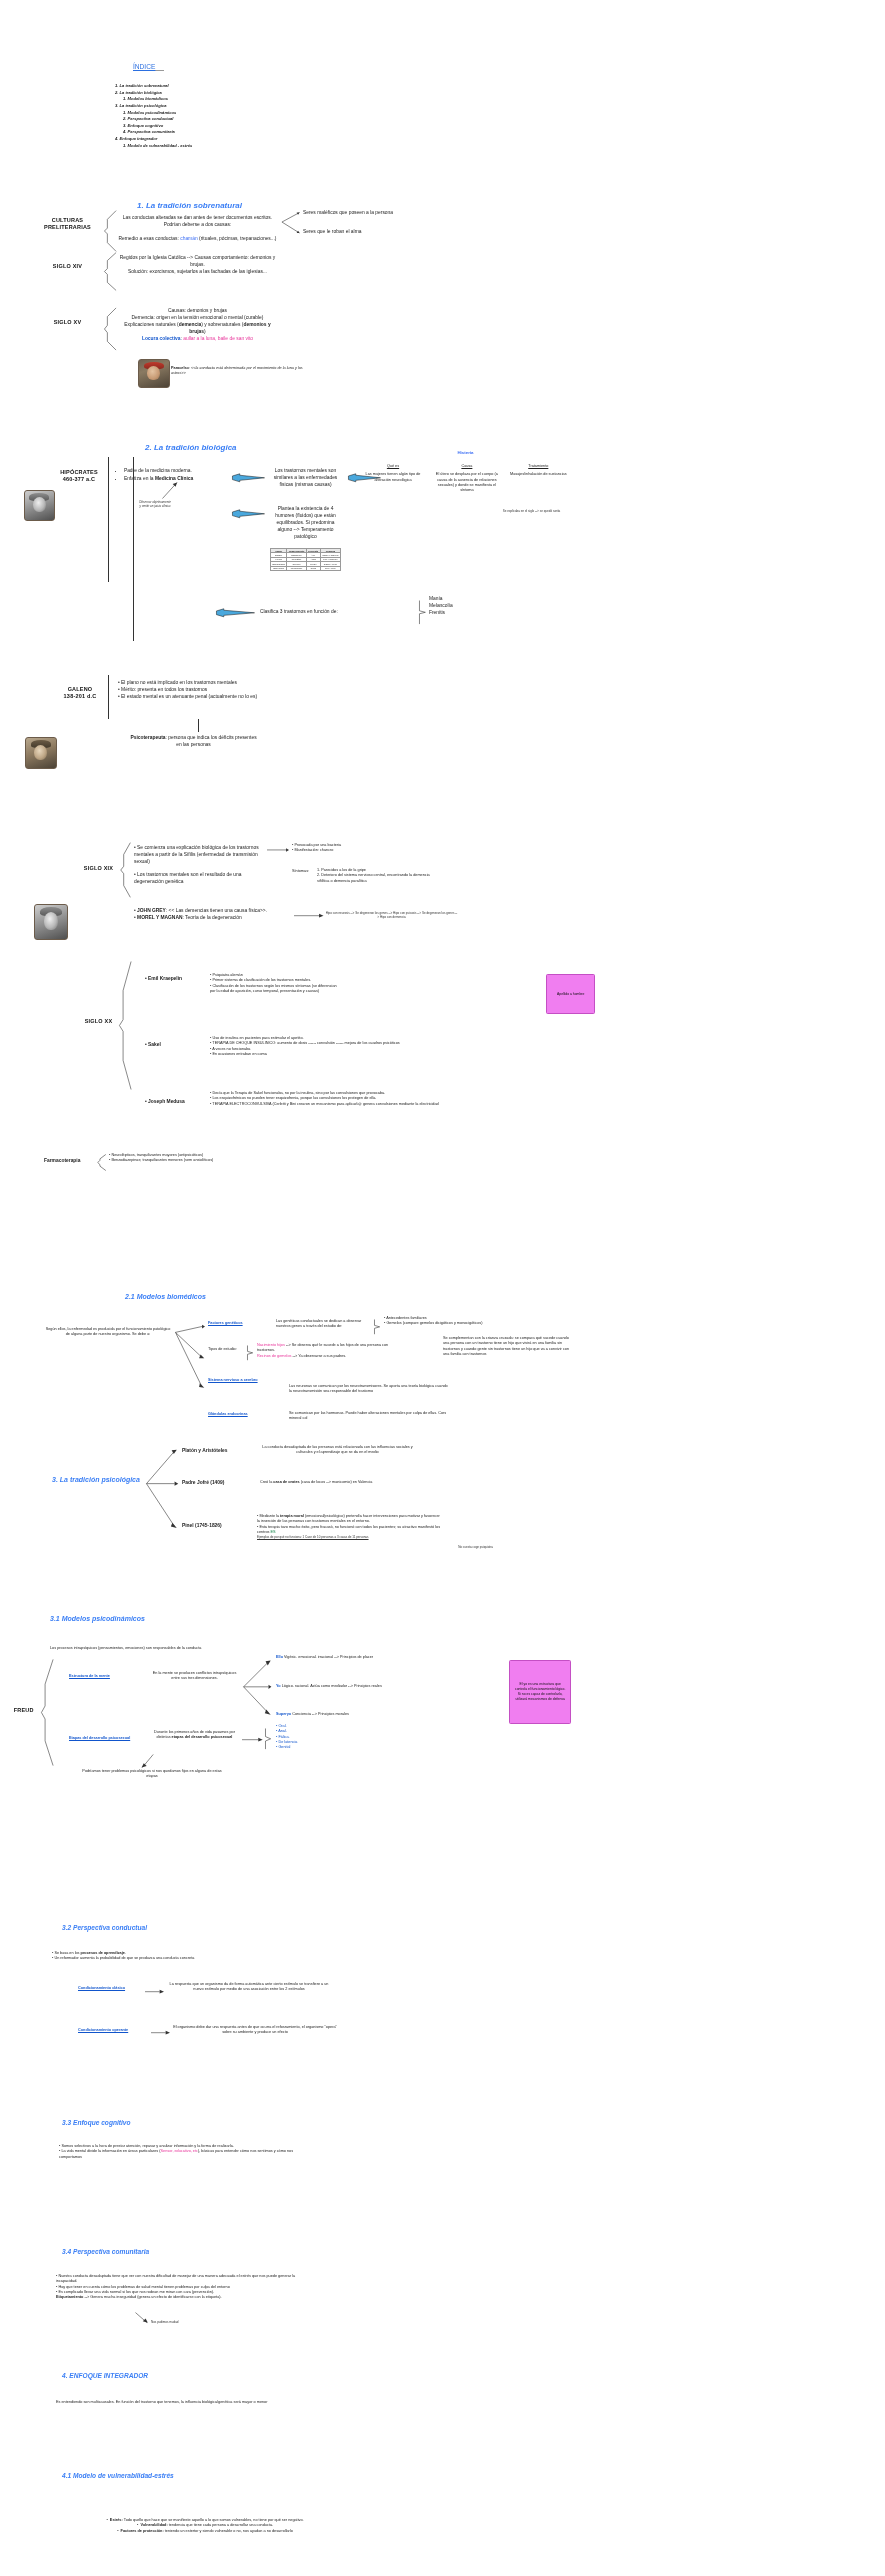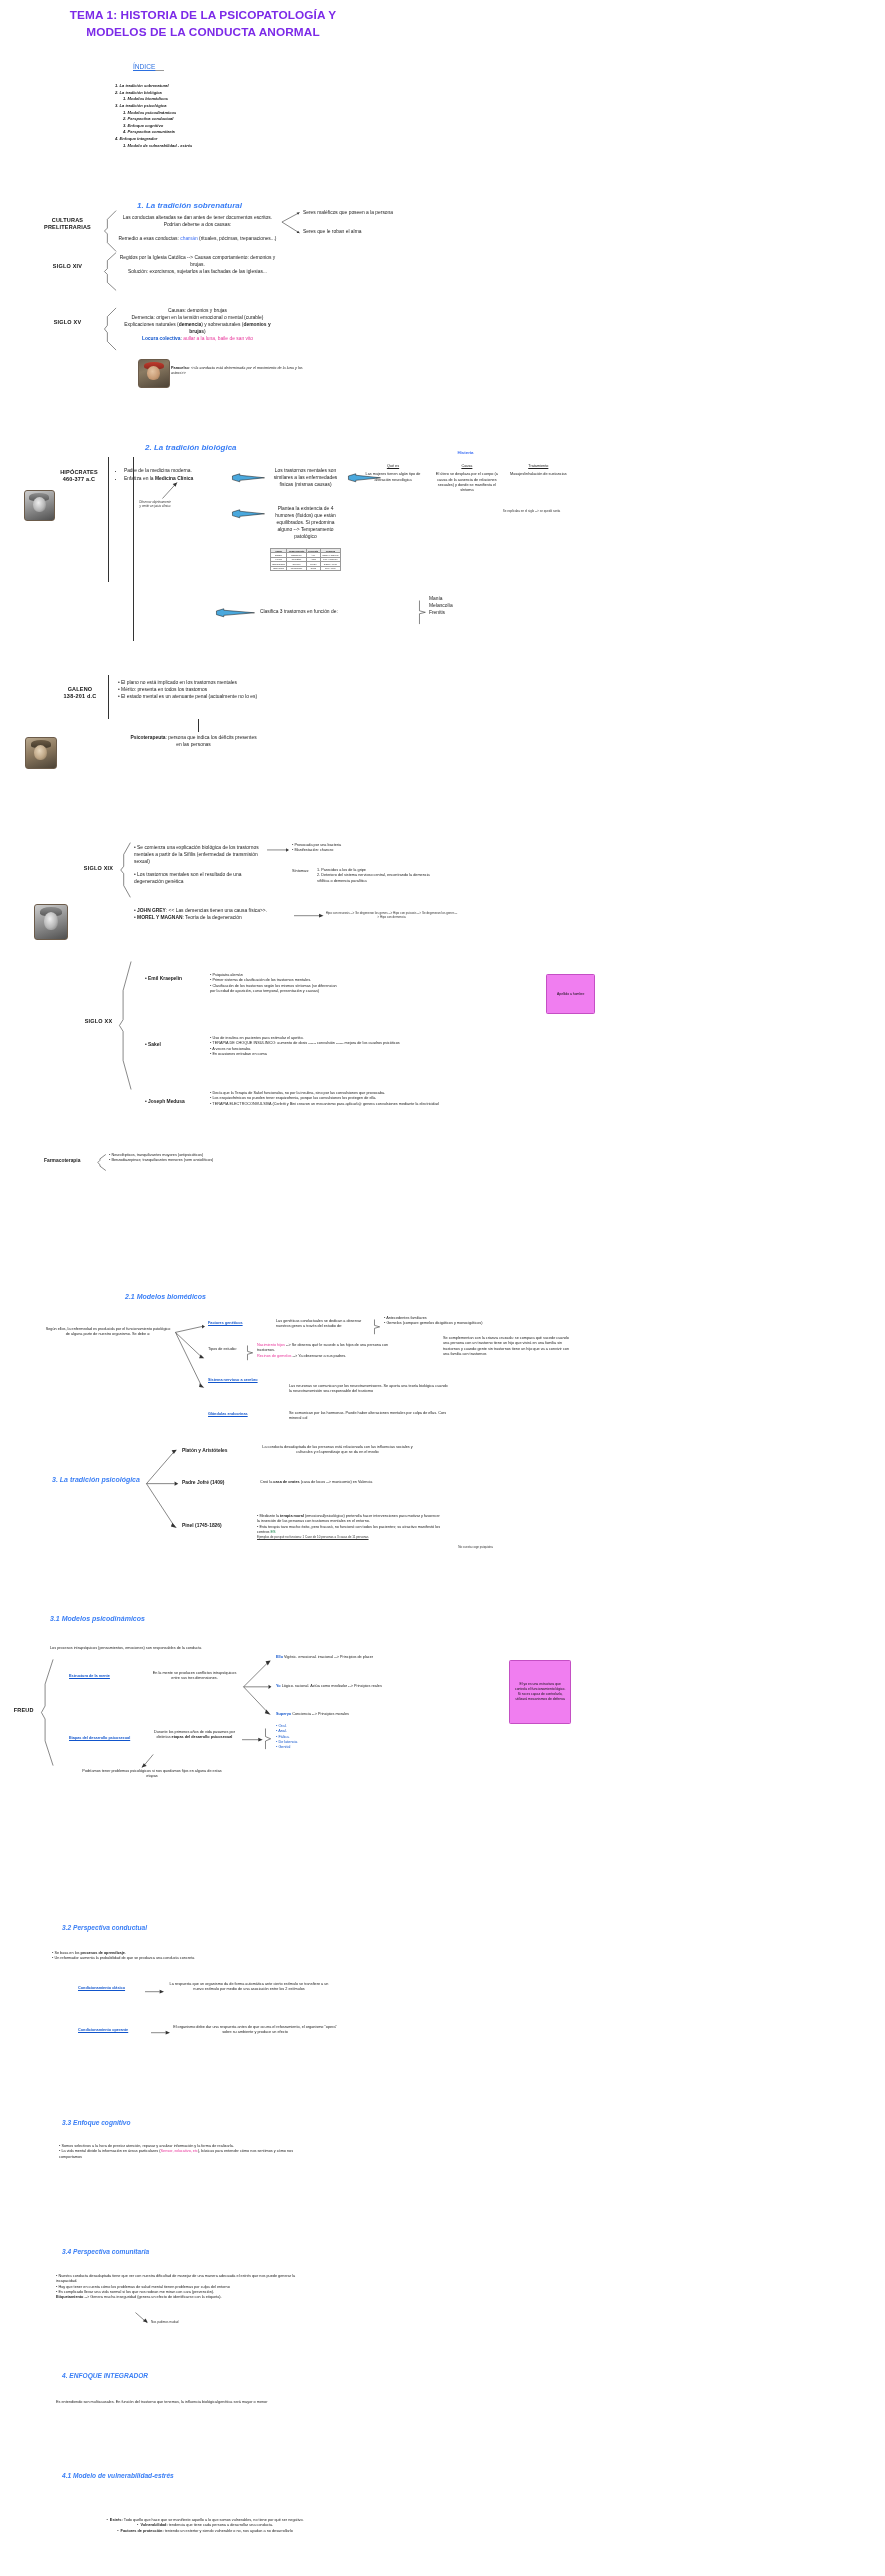--- a/index.html
+++ b/index.html
@@ -76,24 +76,20 @@
   .lnk{color:#1155cc;text-decoration:underline;font-weight:bold;}
   ul.bl{margin:0;padding-left:6.6px;}
   ul.bl li{margin:0 0 0.7px 0;}
   .vline{background:#333;width:0.7px;}
 </style>
 </head>
 <body>
 
 <div class="page">
 
-  <div class="abs title" style="left:59px;top:7.4px;width:288px;">
-    <div>TEMA 1:  HISTORIA DE LA PSICOPATOLOGÍA Y</div>
-    <div>MODELOS DE LA CONDUCTA ANORMAL</div>
-  </div>
 
   <div class="abs" style="left:133px;top:63px;">
     <div class="indice">ÍNDICE</div>
     <div class="indice-rule"></div>
   </div>
 
   <div class="abs idx" id="idx-list" style="left:115px;top:83px;width:177px;">
       <div class="">1. La tradición sobrenatural</div>
       <div class="">2. La tradición biológica</div>
       <div class="lv2">1. Modelos biomédicos</div>

